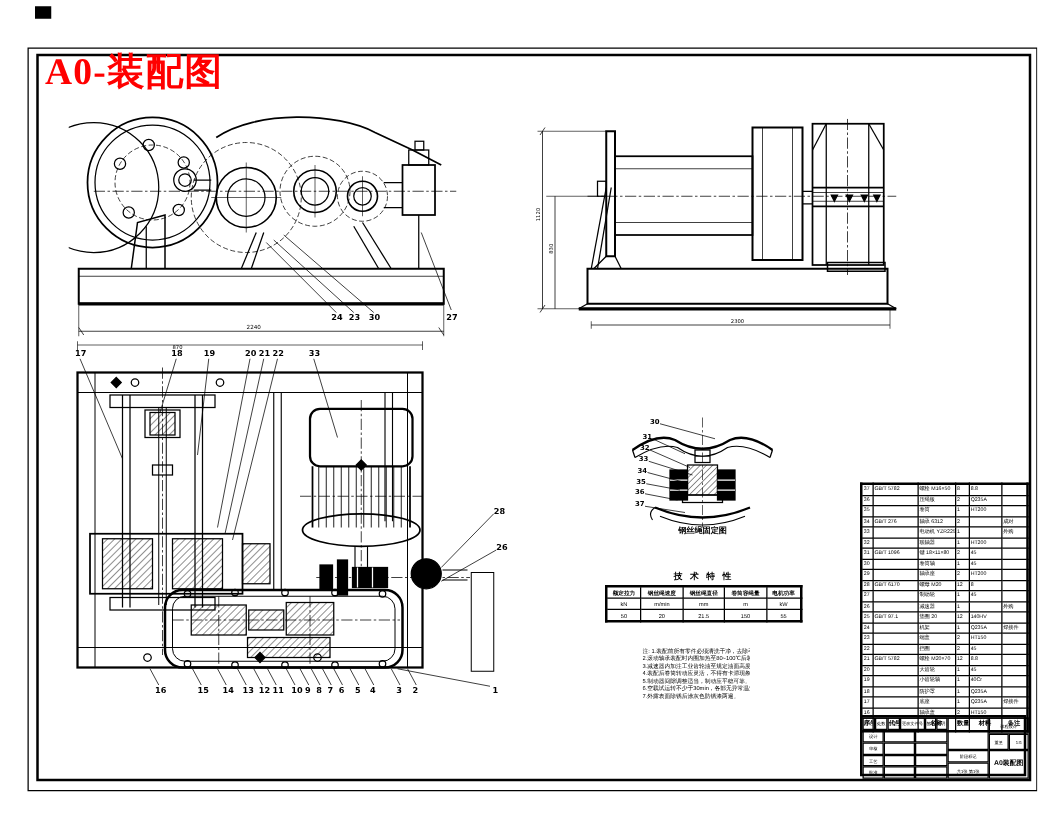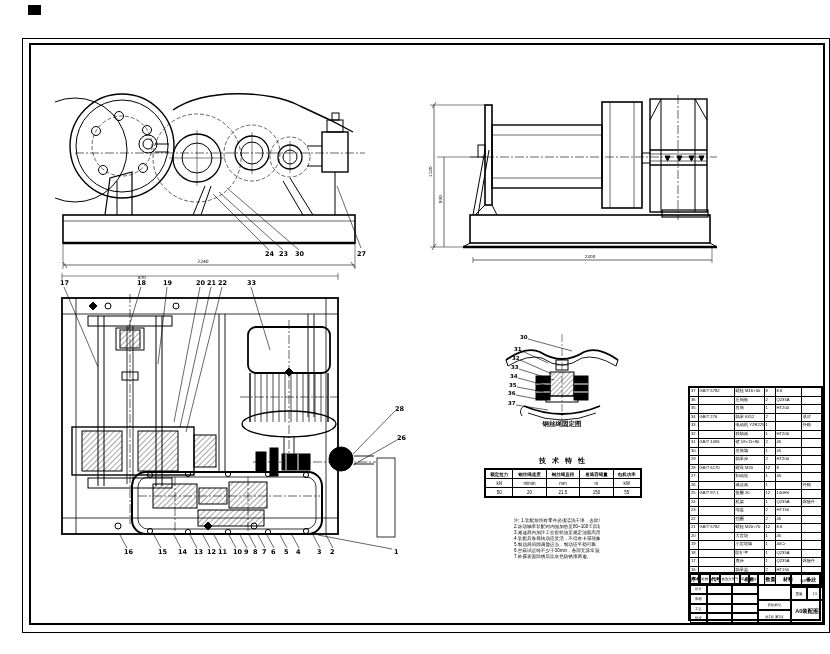--- a/index.html
+++ b/index.html
@@ -38,20 +38,21 @@
   #tblock .lbl{font-size:3.4px;}
 </style>
 </head>
 <body>
 
 <div id="page">
 
   <div class="abs" id="corner-mark"></div>
   <div class="abs" id="outer-border"></div>
   <div class="abs" id="inner-frame"></div>
+  <div class="abs" id="page-title">A0-装配图</div>
 
   <svg style="left:55px;top:86px" width="320" height="186" viewBox="0 0 320 186">
     <g stroke="#000" fill="none" stroke-width="1">
       <line x1="20" y1="67" x2="310" y2="67" stroke-dasharray="9 2 2 2" stroke-width="0.6"></line>
 
       <circle cx="20" cy="64" r="52"></circle>
 
       <g>
         <circle cx="67" cy="60" r="52" stroke-width="1.4"></circle>
         <circle cx="67" cy="60" r="46"></circle>

